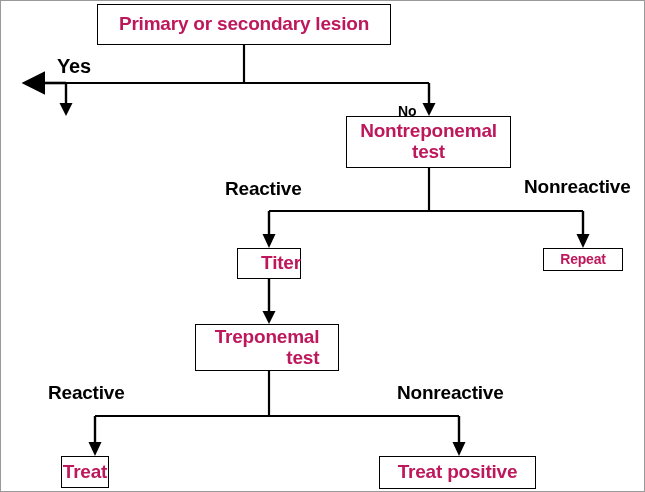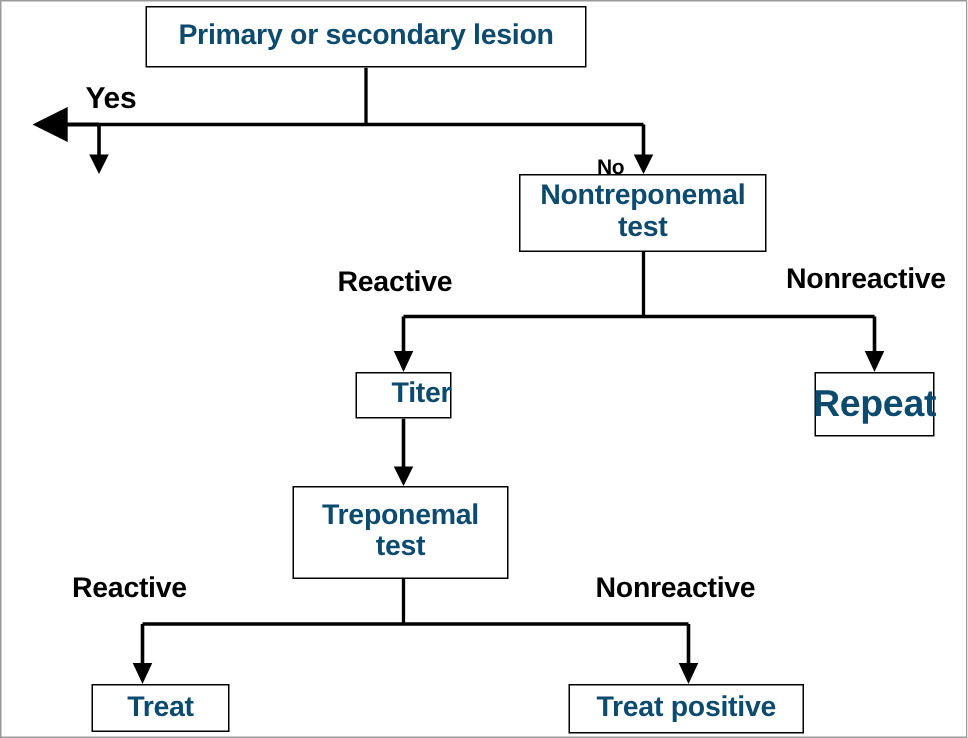--- a/index.html
+++ b/index.html
@@ -31,21 +31,21 @@
   .node {
     position: absolute;
     box-sizing: border-box;
     border: 1px solid #000000;
     background: #ffffff;
     display: flex;
     align-items: center;
     justify-content: center;
     text-align: center;
     font-weight: bold;
-    color: #0c4a6e;
+    color: #be185d;
     line-height: 1.08;
     letter-spacing: -0.2px;
     z-index: 2;
   }
   .node-label {
     display: block;
     white-space: pre-line;
     padding: 0 4px;
   }
   .edge-label {
@@ -55,23 +55,23 @@
     white-space: nowrap;
     letter-spacing: -0.2px;
     z-index: 3;
   }
 
   
   #node-primary-secondary-lesion { left: 96px;  top: 3px;   width: 294px; height: 41px;  font-size: 19px; }
   #node-darkfield-dfa            { left: 5px;   top: 115px; width: 120px; height: 53px;  font-size: 19px; }
   #node-nontreponemal-test       { left: 345px; top: 115px; width: 165px; height: 52px;  font-size: 19px; }
   #node-titer                    { left: 236px; top: 247px; width: 64px;  height: 31px;  font-size: 19px; padding-left: 24px; }
-  #node-repeat                   { left: 542px; top: 247px; width: 80px;  height: 43px;  font-size: 25px; }
-  #node-treponemal-test          { left: 194px; top: 323px; width: 144px; height: 62px;  font-size: 19px; }
-  #node-treat                    { left: 60px;  top: 455px; width: 92px;  height: 32px;  font-size: 19px; text-align: center; }
+  #node-repeat                   { left: 542px; top: 247px; width: 80px;  height: 23px;  font-size: 14px; }
+  #node-treponemal-test          { left: 194px; top: 323px; width: 144px; height: 47px;  font-size: 19px; text-align: right; }
+  #node-treat                    { left: 60px;  top: 455px; width: 48px;  height: 32px;  font-size: 19px; text-align: center; }
   #node-false-positive           { left: 378px; top: 455px; width: 157px; height: 33px;  font-size: 19px; }
 
   
   #edge-label-yes           { left: 56px;  top: 54px;  font-size: 20px; }
   #edge-label-no            { left: 397px; top: 54px;  font-size: 14px; margin-top: 48px; }
   #edge-label-reactive-1    { left: 224px; top: 177px; font-size: 19px; }
   #edge-label-nonreactive-1 { left: 523px; top: 175px; font-size: 19px; }
   #edge-label-reactive-2    { left: 47px;  top: 381px; font-size: 19px; }
   #edge-label-nonreactive-2 { left: 396px; top: 381px; font-size: 19px; }
 </style>

